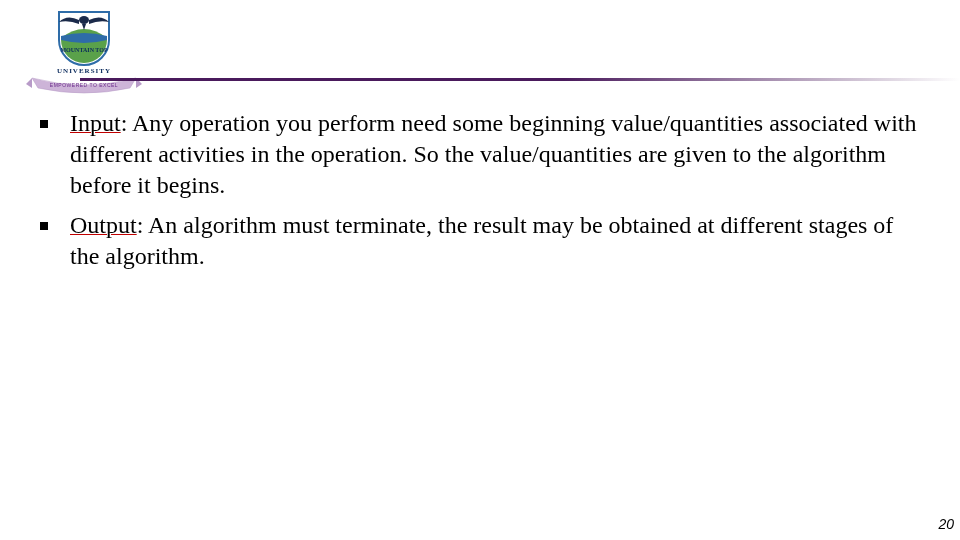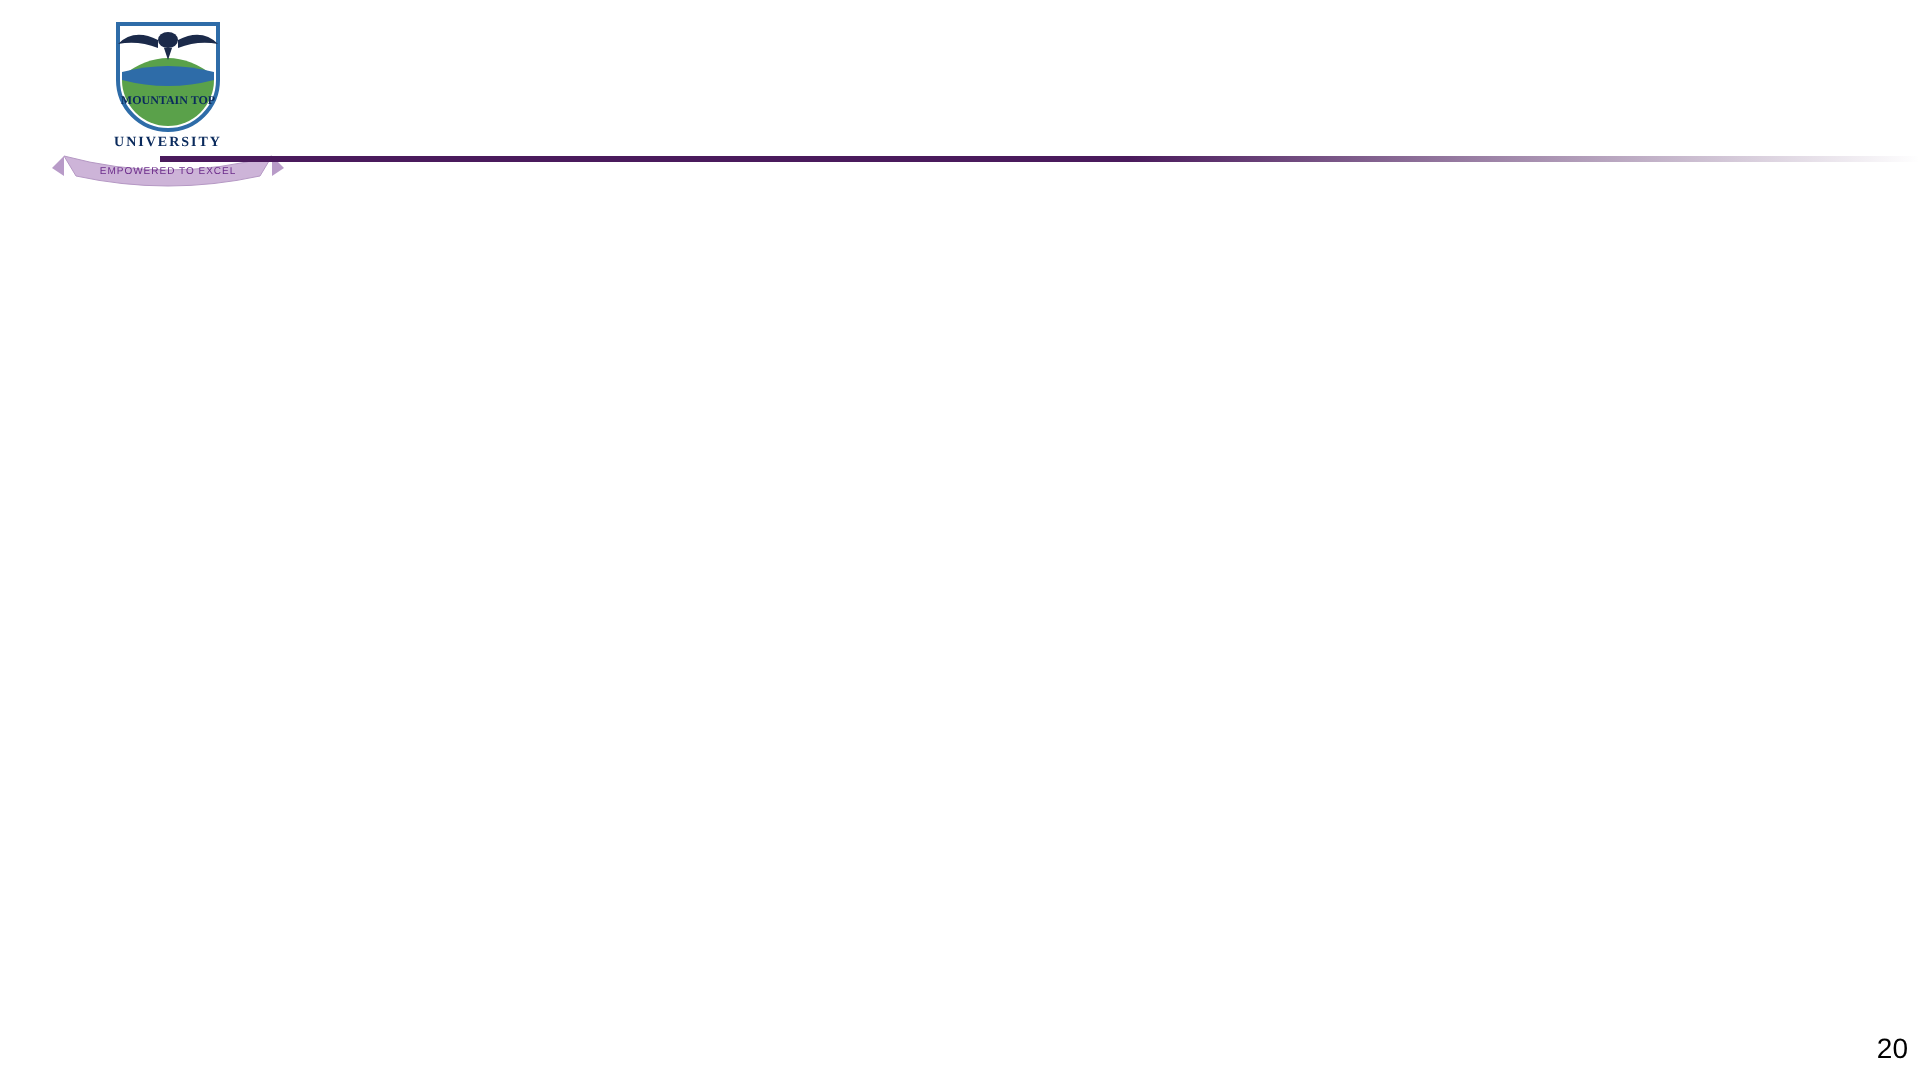--- a/index.html
+++ b/index.html
@@ -56,20 +56,21 @@
     text-decoration-color: #c00000;
     text-decoration-thickness: 1px;
   }
   .page-number {
     position: absolute;
     bottom: 8px;
     right: 6px;
     font-family: Arial, sans-serif;
     font-size: 14px;
     color: #000;
+    font-style: italic;
   }
 </style>
 </head>
 <body>
 
 <div class="logo">
   <svg viewBox="0 0 120 95" width="120" height="95">
 
     <path d="M35 10 h50 v28 a25 25 0 0 1 -25 25 a25 25 0 0 1 -25 -25 z" fill="#ffffff" stroke="#2e6ca8" stroke-width="2"></path>
 
@@ -91,15 +92,27 @@
     <path d="M8 76 q52 14 104 0 l-6 10 q-46 10 -92 0 z" fill="#cdb4d8" stroke="#b598c4" stroke-width="0.5"></path>
     <path d="M8 76 l-6 6 l6 4 z" fill="#b89bc8"></path>
     <path d="M112 76 l6 6 l-6 4 z" fill="#b89bc8"></path>
     <text x="60" y="85" text-anchor="middle" font-family="Arial, sans-serif" font-size="5" fill="#6b2b8a" letter-spacing="0.5">EMPOWERED TO EXCEL</text>
   </svg>
 </div>
 
 <div class="divider"></div>
 
 <div class="content">
+  <div class="bullet-item">
+    <div class="bullet-square"></div>
+    <div class="bullet-text">
+      <span class="term">Input</span><span>: Any operation you perform need some beginning value/quantities associated with different activities in the operation. So the value/quantities are given to the algorithm before it begins.</span>
+    </div>
+  </div>
+  <div class="bullet-item">
+    <div class="bullet-square"></div>
+    <div class="bullet-text">
+      <span class="term">Output</span><span>: An algorithm must terminate, the result may be obtained at different stages of the algorithm.</span>
+    </div>
+  </div>
 </div>
 
 <div class="page-number">20</div>
 
 </body></html>

